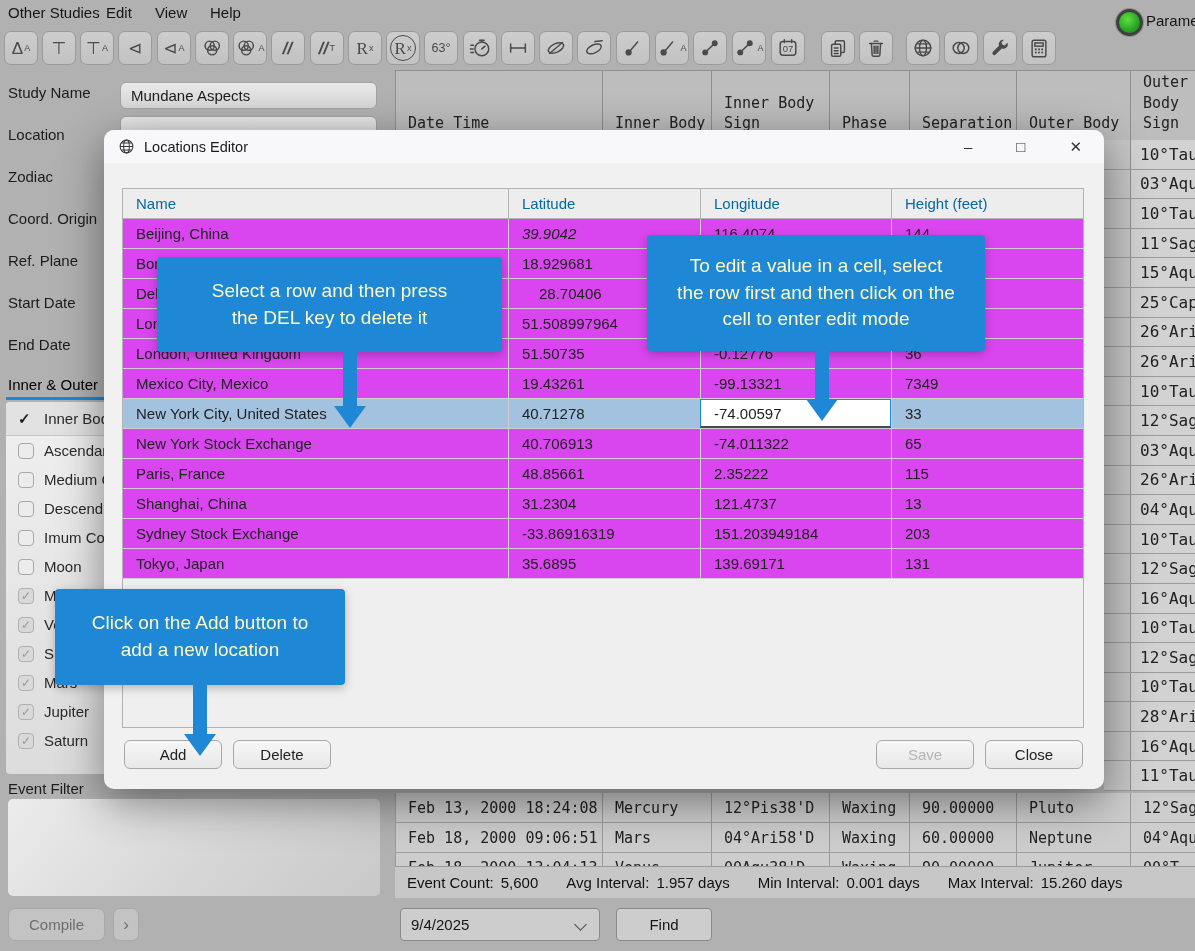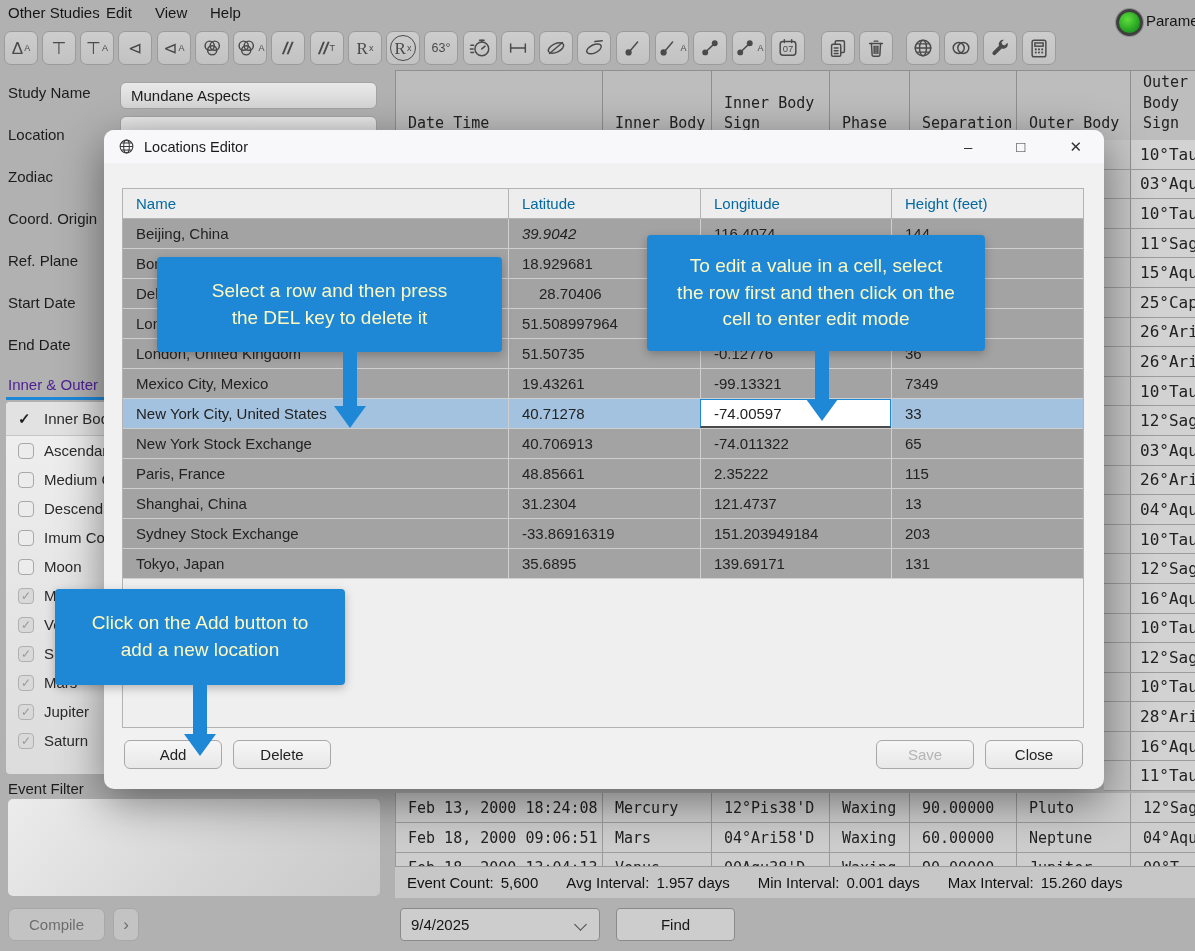--- a/index.html
+++ b/index.html
@@ -37,21 +37,21 @@
   }
   #led-label{position:absolute;left:1146px;top:12px;font-size:15px;color:#161616;white-space:nowrap;}
 
   
   .side-label{position:absolute;left:8px;font-size:15px;color:#1c1c1c;white-space:nowrap;}
   .field{
     position:absolute;left:120px;width:257px;height:27px;box-sizing:border-box;
     border:1px solid #a3a3a3;border-radius:6px;background:linear-gradient(#e9e9e9,#d6d6d6);
     font-size:15px;color:#1c1c1c;display:flex;align-items:center;padding-left:10px;
   }
-  #tab-inner-outer{position:absolute;left:8px;top:376px;font-size:15px;color:#4c1d95;white-space:nowrap;}
+  #tab-inner-outer{position:absolute;left:8px;top:376px;font-size:15px;color:#000000;white-space:nowrap;}
   #tab-underline{position:absolute;left:6px;top:397px;width:98px;height:3px;}
   #checklist{
     position:absolute;left:6px;top:402px;width:98px;height:372px;overflow:hidden;
     background:linear-gradient(#f0f0f0,#dcdcdc);border-radius:4px 0 0 4px;
   }
   .chk-row{height:29px;display:flex;align-items:center;padding-left:12px;white-space:nowrap;}
   .chk-row.header{height:33px;background:#e2e2e2;border-bottom:1px solid #c6c6c6;}
   .chk-box{width:16px;height:16px;box-sizing:border-box;border:1px solid #a8a8a8;border-radius:4px;background:#ececec;
     display:flex;align-items:center;justify-content:center;font-size:12px;color:#9a9a9a;flex:0 0 16px;}
   .chk-box.dim{background:#d9d9d9;border-color:#b0b0b0;}
@@ -107,21 +107,21 @@
   #date-combo{
     position:absolute;left:400px;top:908px;width:200px;height:33px;box-sizing:border-box;
     border:1px solid #8a8a8a;border-radius:4px;background:#cdcdcd;
     display:flex;align-items:center;padding-left:10px;font-size:15px;color:#161616;
   }
   #date-combo .chev{
     position:absolute;right:14px;top:11px;width:8px;height:8px;
     border-right:1.8px solid #444;border-bottom:1.8px solid #444;transform:rotate(45deg);
   }
   #find-btn{
-    position:absolute;left:616px;top:908px;width:119px;height:33px;box-sizing:border-box;
+    position:absolute;left:616px;top:908px;width:96px;height:33px;box-sizing:border-box;
     border:1px solid #8a8a8a;border-radius:4px;background:#cdcdcd;
     display:flex;align-items:center;justify-content:center;font-size:15px;color:#161616;
   }
 
   
   #dialog{
     position:absolute;left:104px;top:130px;width:1000px;height:659px;
     background:#f1f1f1;border-radius:10px;box-shadow:0 12px 45px rgba(0,0,0,.45);
     z-index:10;
   }
@@ -136,21 +136,21 @@
   #loc-table{
     position:absolute;left:18px;top:58px;width:962px;height:540px;box-sizing:border-box;
     border:1px solid #b3b3b3;background:#efefef;overflow:hidden;
   }
   .loc-hrow{display:flex;height:30px;background:#ededed;border-bottom:1px solid #b3b3b3;box-sizing:border-box;}
   .loc-hcell{
     box-sizing:border-box;display:flex;align-items:center;padding-left:13px;
     font-size:15px;color:#0369a1;border-left:1px solid #b3b3b3;white-space:nowrap;overflow:hidden;
   }
   .loc-hcell:first-child{border-left:none;}
-  .loc-row{display:flex;height:30px;background:#a3a3a3;border-bottom:1px solid #cfcfcf;box-sizing:border-box;}
+  .loc-row{display:flex;height:30px;background:#d946ef;border-bottom:1px solid #cfcfcf;box-sizing:border-box;}
   .loc-row.selected{background:#a3c2e0;}
   .loc-cell{
     box-sizing:border-box;display:flex;align-items:center;padding-left:13px;
     font-size:15px;color:#222;border-left:1px solid #cfcfcf;white-space:nowrap;overflow:hidden;
   }
   .loc-cell:first-child{border-left:none;}
   .loc-cell.editing{
     background:#fff;border:1px solid #1e87d6;border-bottom:2px solid #4a4a4a;
   }
   .dlg-btn{

